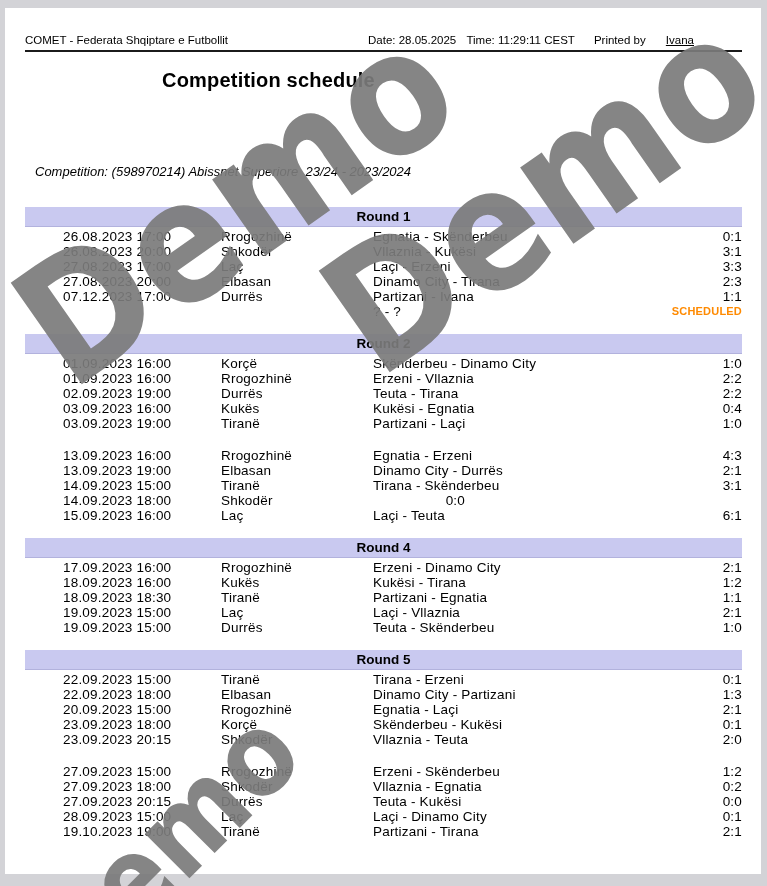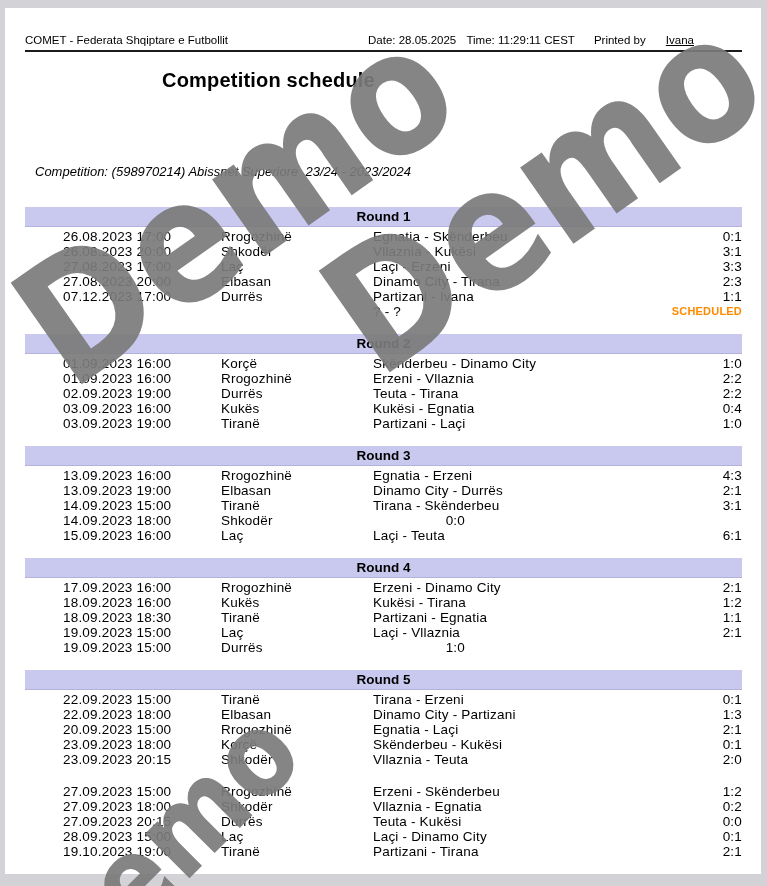--- a/index.html
+++ b/index.html
@@ -164,23 +164,20 @@
   </div>
           <div class="match-row">
     <span class="c-date">03.09.2023 19:00</span>
     <span class="c-venue">Tiranë</span>
     <span class="c-match">Partizani - Laçi</span>
     <span class="c-score">1:0</span>
   </div>
         </div>
   </section>
       <section class="round">
-    <div class="round-bar">
-      <span class="round-title">Round 3</span>
-    </div>
     <div class="round-rows">
           <div class="match-row">
     <span class="c-date">13.09.2023 16:00</span>
     <span class="c-venue">Rrogozhinë</span>
     <span class="c-match">Egnatia - Erzeni</span>
     <span class="c-score">4:3</span>
   </div>
           <div class="match-row">
     <span class="c-date">13.09.2023 19:00</span>
     <span class="c-venue">Elbasan</span>
@@ -231,20 +228,21 @@
   </div>
           <div class="match-row">
     <span class="c-date">19.09.2023 15:00</span>
     <span class="c-venue">Laç</span>
     <span class="c-match">Laçi - Vllaznia</span>
     <span class="c-score">2:1</span>
   </div>
           <div class="match-row">
     <span class="c-date">19.09.2023 15:00</span>
     <span class="c-venue">Durrës</span>
+    <span class="c-match">Teuta - Skënderbeu</span>
     <span class="c-score">1:0</span>
   </div>
         </div>
   </section>
       <section class="round">
     <div class="round-bar">
       <span class="round-title">Round 5</span>
     </div>
     <div class="round-rows">
           <div class="match-row">

